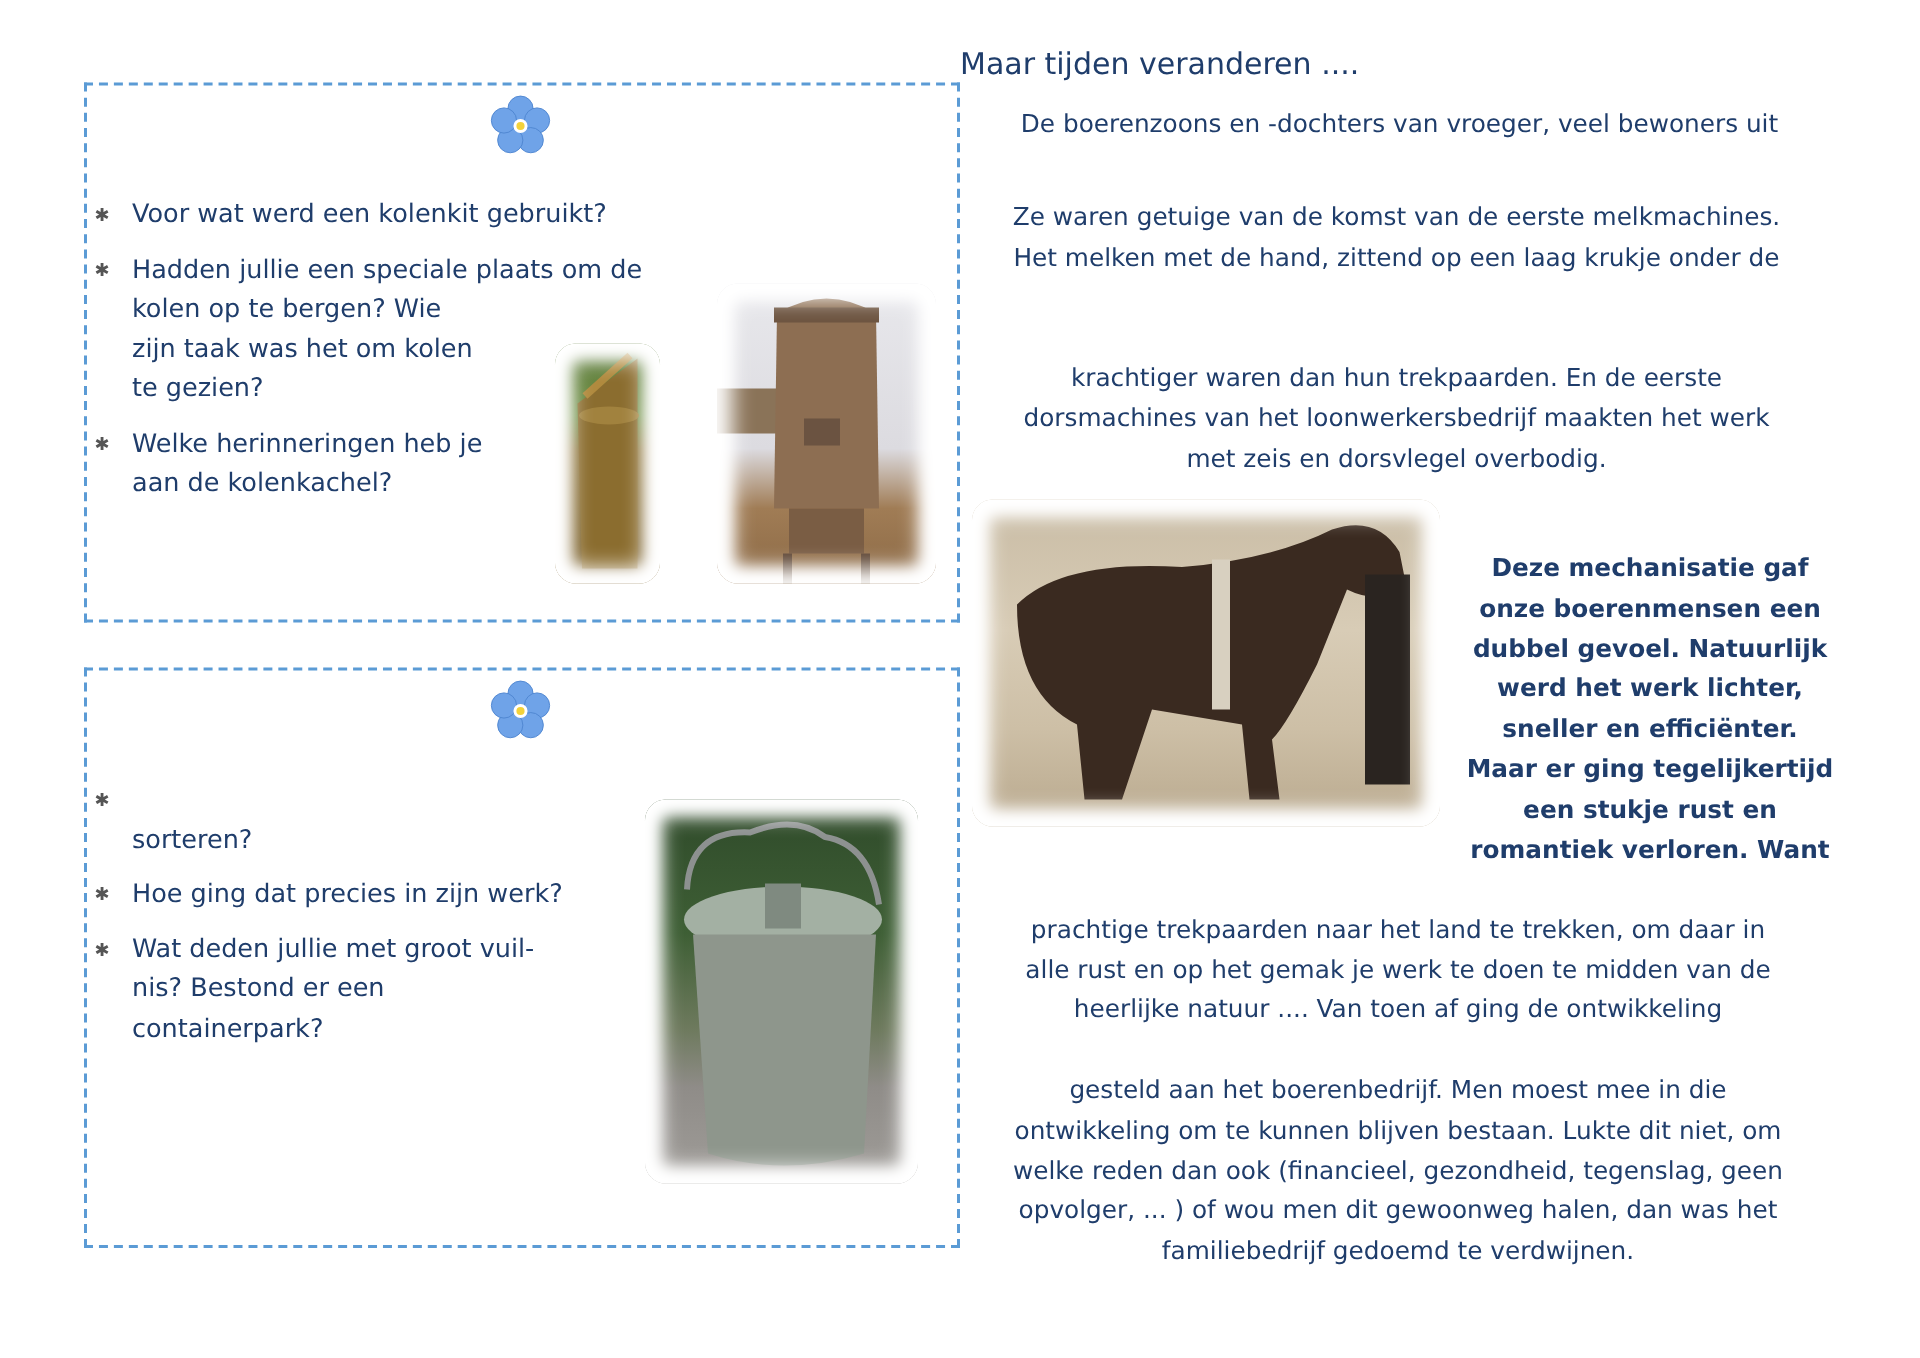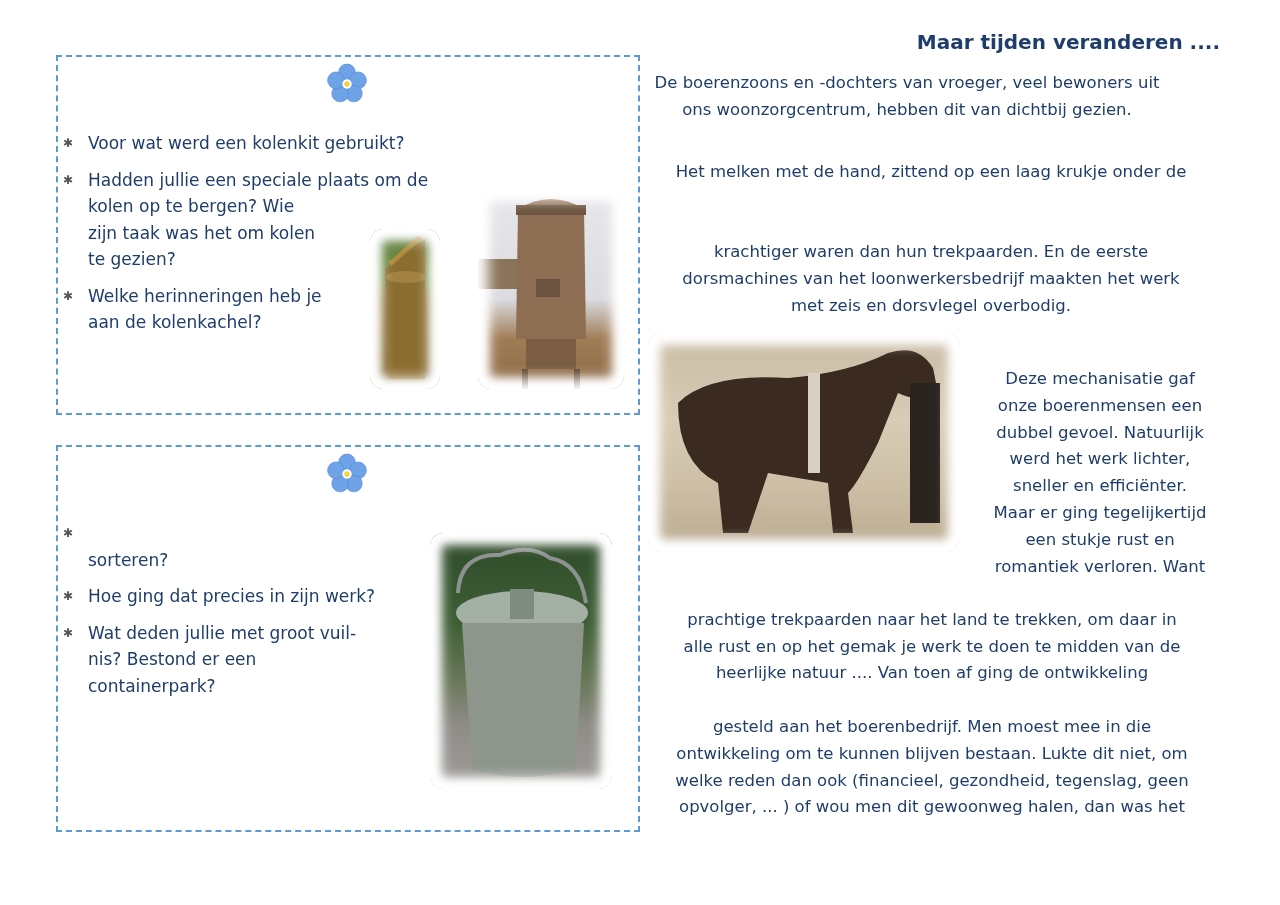--- a/index.html
+++ b/index.html
@@ -8,22 +8,22 @@
   .box { position: absolute; border: 2px dashed #5b9bd5; box-sizing: border-box; }
   #box1 { left: 56px; top: 55px; width: 584px; height: 360px; }
   #box2 { left: 56px; top: 445px; width: 584px; height: 387px; }
   .flower { position: absolute; width: 42px; height: 42px; }
   .q-list { position: absolute; left: 0; margin: 0; padding: 0; list-style: none; }
   .q-list li { position: relative; padding-left: 30px; font-size: 17px; line-height: 26.5px; margin-bottom: 10px; color: #1f3d6b; }
   .q-list li .star { position: absolute; left: 5px; top: 0; font-size: 12px; color: #555; }
   .photo { position: absolute; border-radius: 14px; overflow: hidden;
            box-shadow: 0 0 10px 8px #ffffff inset; }
   .photo::after { content:""; position:absolute; inset:0; box-shadow: inset 0 0 14px 10px #fff; border-radius: 14px; }
-  .title { position: absolute; left: 640px; width: 580px; top: 30px; text-align: right;
-           font-weight: bold; font-size: 20px; color: #1f3d6b; }
+  .title { position: absolute; left: 640px; width: 580px; top: 30px; text-align: left;
+           font-weight: normal; font-size: 20px; color: #1f3d6b; }
   .para { position: absolute; text-align: center; font-size: 16.5px; line-height: 26.8px; color: #1f3d6b; margin: 0; }
 </style>
 </head>
 <body>
 
 <div id="box1" class="box">
   <svg class="flower" style="left:268px;top:6px;" viewBox="0 0 40 40">
     <g fill="#6fa3e8" stroke="#4f86d0" stroke-width="0.6">
       <circle cx="20" cy="9" r="8"></circle>
         <circle cx="30.5" cy="16.5" r="8"></circle>
@@ -95,57 +95,57 @@
       <path d="M28 60 Q30 20 70 22 Q100 10 120 25 Q150 30 156 70" fill="none" stroke="#8d9190" stroke-width="4"></path>
       <ellipse cx="92" cy="80" rx="66" ry="22" fill="#a3b0a3"></ellipse>
       <path d="M32 90 L42 236 Q92 252 146 236 L154 90 Z" fill="#8e968c"></path>
       <rect x="80" y="56" width="24" height="30" fill="#7f8a80"></rect>
     </svg>
   </div>
 </div>
 
 <div class="title">Maar tijden veranderen ....</div>
 
-<p class="para" style="left:616px;width:582px;top:70px;">
+<p class="para" style="left:642px;width:582px;top:70px;">
   <span>De boerenzoons en -dochters van vroeger, veel bewoners uit</span><br>
-  <span>ons woonzorgcentrum, hebben dit van dichtbij gezien.</span>
 </p>
 
 <p class="para" style="left:640px;width:582px;top:132px;">
-  <br>
+  <span>Ze waren getuige van de komst van de eerste melkmachines.</span><br>
   <span>Het melken met de hand, zittend op een laag krukje onder de</span><br>
   <br>
   <br>
   <span>krachtiger waren dan hun trekpaarden. En de eerste</span><br>
   <span>dorsmachines van het loonwerkersbedrijf maakten het werk</span><br>
   <span>met zeis en dorsvlegel overbodig.</span>
 </p>
 
 <div class="photo" style="left:648px;top:333px;width:312px;height:218px;background:linear-gradient(180deg,#c9bca5 0%,#d8ccb6 40%,#cdbfa6 70%,#b9a98e 100%);">
   <svg width="312" height="218" viewBox="0 0 312 218">
     <path d="M30 70 Q60 40 140 45 Q200 40 240 20 Q270 10 285 35 L290 60 Q270 70 250 60 L230 110 Q210 150 200 160 L205 200 L185 200 L180 150 L120 140 L100 200 L75 200 L70 150 Q30 130 30 70 Z" fill="#3a2a20"></path>
     <rect x="160" y="40" width="12" height="100" fill="#d8d0c0"></rect>
     <rect x="262" y="50" width="30" height="140" fill="#2a2420"></rect>
   </svg>
 </div>
 
-<p class="para" style="left:962px;width:276px;top:366px;">
+<p class="para" style="left:962px;width:276px;top:366px;font-weight:bold;">
   <span>Deze mechanisatie gaf</span><br>
   <span>onze boerenmensen een</span><br>
   <span>dubbel gevoel. Natuurlijk</span><br>
   <span>werd het werk lichter,</span><br>
   <span>sneller en efficiënter.</span><br>
   <span>Maar er ging tegelijkertijd</span><br>
   <span>een stukje rust en</span><br>
   <span>romantiek verloren. Want</span>
 </p>
 
 <p class="para" style="left:640px;width:584px;top:580px;">
   <br>
   <span>prachtige trekpaarden naar het land te trekken, om daar in</span><br>
   <span>alle rust en op het gemak je werk te doen te midden van de</span><br>
   <span>heerlijke natuur .... Van toen af ging de ontwikkeling</span><br>
   <br>
   <span>gesteld aan het boerenbedrijf. Men moest mee in die</span><br>
   <span>ontwikkeling om te kunnen blijven bestaan. Lukte dit niet, om</span><br>
   <span>welke reden dan ook (financieel, gezondheid, tegenslag, geen</span><br>
   <span>opvolger, ... ) of wou men dit gewoonweg halen, dan was het</span><br>
+  <span>familiebedrijf gedoemd te verdwijnen.</span>
 </p>
 
 </body></html>

